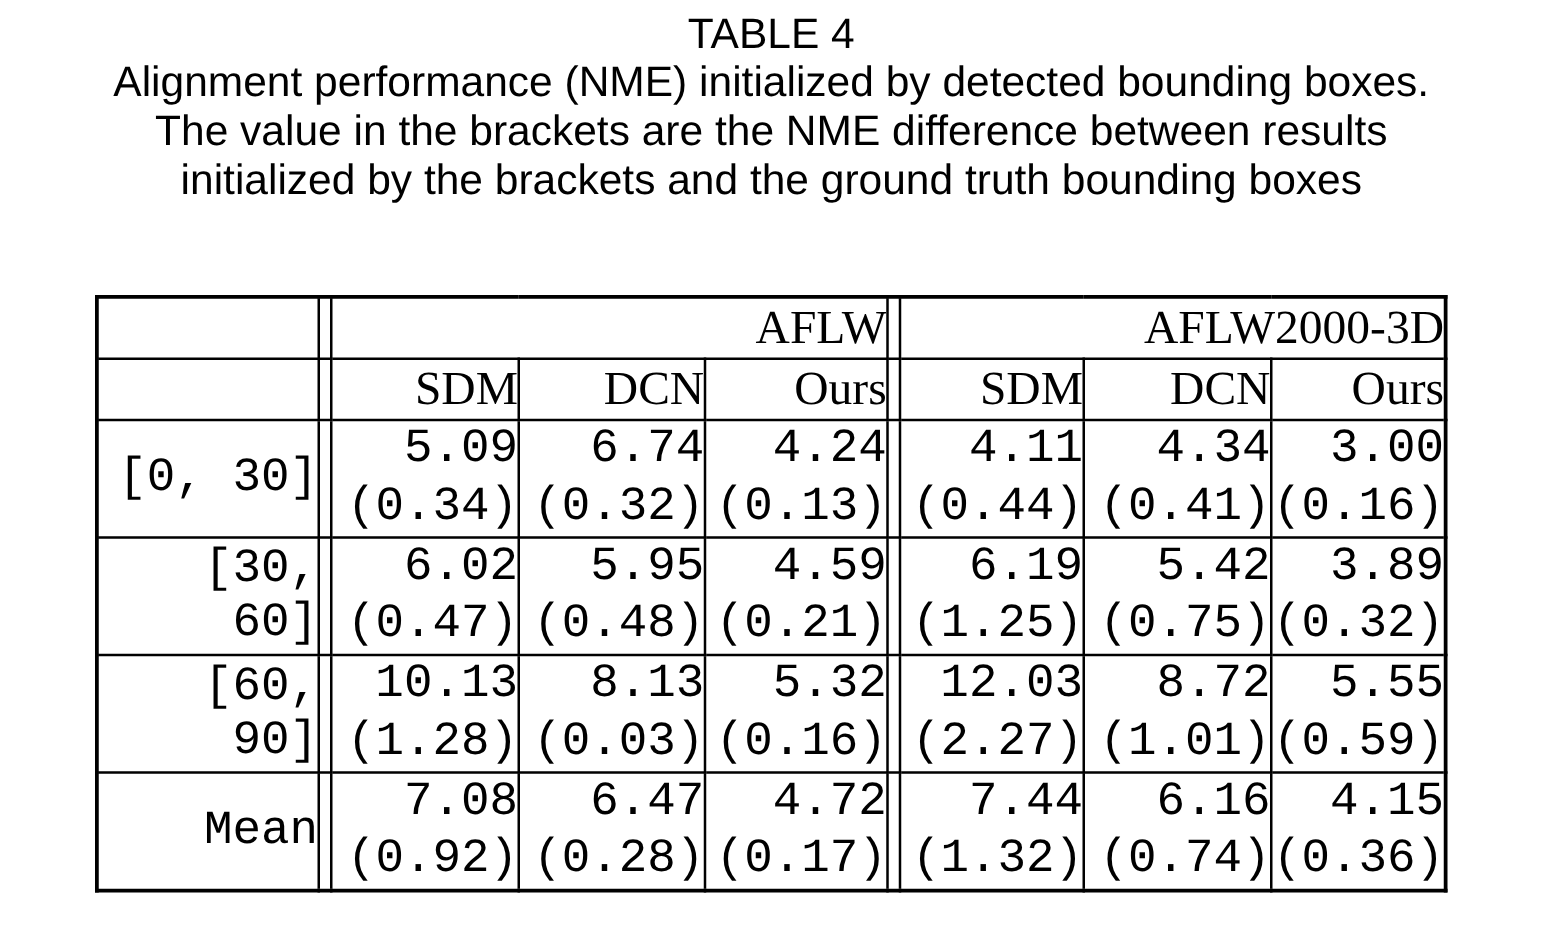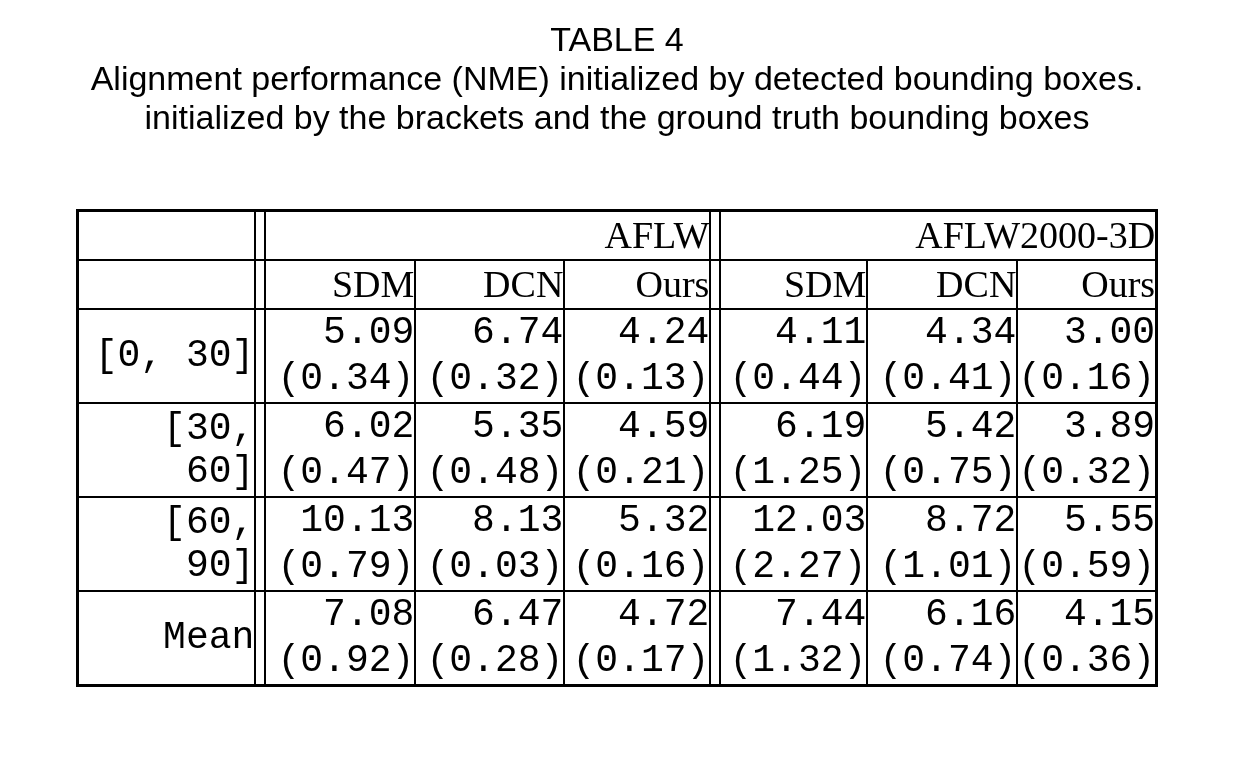--- a/index.html
+++ b/index.html
@@ -10,21 +10,21 @@
     height: 760px;
     overflow: hidden;
   }
   .figure {
     width: 1234px;
     height: 760px;
     color: #000000;
     box-sizing: border-box;
   }
   .caption {
-    padding-top: 20px;
+    padding-top: 8px;
     text-align: center;
     font-family: "Liberation Sans", sans-serif;
     font-size: 34px;
     line-height: 39px;
     color: #000000;
   }
   table.results {
     border-collapse: collapse;
     table-layout: fixed;
     margin: 72px auto 0 auto;
@@ -46,20 +46,21 @@
   .cell-line { line-height: 46px; }
 </style>
 </head>
 <body>
 
 <div class="figure">
 
   <div class="caption">
     <div>TABLE 4</div>
     <div>Alignment performance (NME) initialized by detected bounding boxes.</div>
+    <div>The value in the brackets are the NME difference between results</div>
     <div>initialized by the brackets and the ground truth bounding boxes</div>
   </div>
 
   <table class="results">
     <colgroup>
       <col style="width:178px">
       <col style="width:10px">
       <col style="width:150px">
       <col style="width:149px">
       <col style="width:146px">
@@ -119,21 +120,21 @@
       </tr>
 
       <tr class="data-row">
         <td>[30, 60]</td>
         <td class="spacer"></td>
         <td>
           <div class="cell-line">6.02</div>
           <div class="cell-line">(0.47)</div>
         </td>
         <td>
-          <div class="cell-line">5.35</div>
+          <div class="cell-line">5.95</div>
           <div class="cell-line">(0.48)</div>
         </td>
         <td>
           <div class="cell-line">4.59</div>
           <div class="cell-line">(0.21)</div>
         </td>
         <td class="spacer"></td>
         <td>
           <div class="cell-line">6.19</div>
           <div class="cell-line">(1.25)</div>
@@ -146,21 +147,21 @@
           <div class="cell-line">3.89</div>
           <div class="cell-line">(0.32)</div>
         </td>
       </tr>
 
       <tr class="data-row">
         <td>[60, 90]</td>
         <td class="spacer"></td>
         <td>
           <div class="cell-line">10.13</div>
-          <div class="cell-line">(0.79)</div>
+          <div class="cell-line">(1.28)</div>
         </td>
         <td>
           <div class="cell-line">8.13</div>
           <div class="cell-line">(0.03)</div>
         </td>
         <td>
           <div class="cell-line">5.32</div>
           <div class="cell-line">(0.16)</div>
         </td>
         <td class="spacer"></td>

